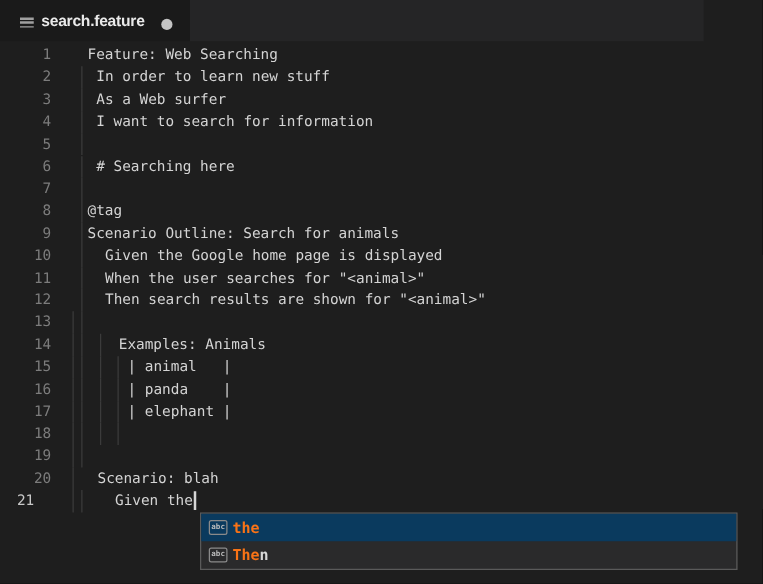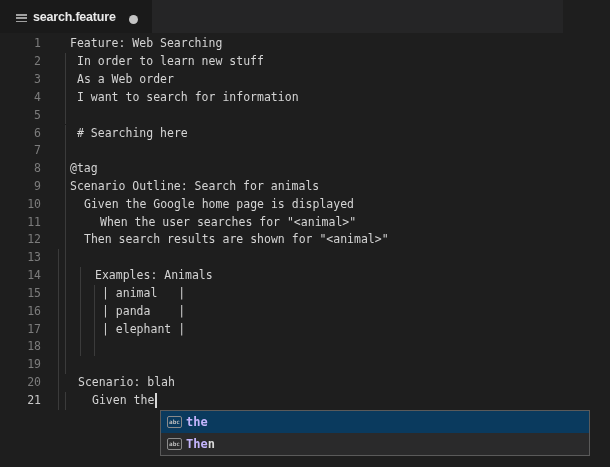--- a/index.html
+++ b/index.html
@@ -21,39 +21,39 @@
     position:absolute;left:33px;top:0;height:33px;line-height:34px;
     font-family:"Liberation Sans",sans-serif;font-size:12.5px;font-weight:700;
     letter-spacing:-0.2px;color:#eaeaea;white-space:nowrap;
   }
   #tab-dot{position:absolute;left:129px;top:15px;width:9px;height:9px;border-radius:50%;background:#c4c4c4;}
   
   #editor{position:absolute;left:0;top:33px;width:610px;height:434px;}
   .row{position:absolute;left:0;width:610px;height:17.82px;line-height:17.82px;}
   .ln{position:absolute;left:0;top:0;width:41px;text-align:right;
       font-size:11.5px;font-weight:400;color:#7c7c7c;}
-  .ln.active{color:#c8c8c8;}
+  .ln.active{color:#c8c8c8;text-align:center;}
   .guide{position:absolute;top:0;bottom:0;width:1px;background:#3b3b3b;}
   .code{position:absolute;top:0;font-size:11.5px;font-weight:400;color:#d4d4d4;white-space:pre;}
   #cursor{position:absolute;width:2px;height:15px;top:1.5px;background:#d7d7d7;}
   
   #suggest{
     position:absolute;left:160px;top:410px;width:428px;
     background:#2a2a2b;border:1px solid #5a5a5a;box-sizing:content-box;
   }
   .sg-row{height:22px;display:flex;align-items:center;}
   .sg-row.selected{background:#0a3a5e;}
   .sg-icon{
     flex:0 0 auto;width:13px;height:10px;margin:0 4px 0 6px;
     border:1px solid #8a8a8a;border-radius:2px;
     font-size:6px;line-height:9px;text-align:center;color:#bdbdbd;
     font-weight:700;letter-spacing:0;
   }
   .sg-label{font-size:12px;font-weight:700;white-space:pre;}
-  .sg-match{color:#c4b5fd;}
+  .sg-match{color:#f97316;}
   .sg-rest{color:#d8d8d8;}
 </style>
 </head>
 <body>
 
 <div id="screen">
 
   <div id="tabbar">
     <div id="active-tab">
       <span id="tab-menu-icon">
@@ -72,21 +72,21 @@
         <span class="code" style="left: 70px;">Feature: Web Searching</span>
       </div>
       <div class="row" style="top: 20.22px;">
         <span class="ln">2</span>
         <span class="guide" style="left: 64.5px;"></span>
         <span class="code" style="left: 77px;">In order to learn new stuff</span>
       </div>
       <div class="row" style="top: 38.04px;">
         <span class="ln">3</span>
         <span class="guide" style="left: 64.5px;"></span>
-        <span class="code" style="left: 77px;">As a Web order</span>
+        <span class="code" style="left: 77px;">As a Web surfer</span>
       </div>
       <div class="row" style="top: 55.86px;">
         <span class="ln">4</span>
         <span class="guide" style="left: 64.5px;"></span>
         <span class="code" style="left: 77px;">I want to search for information</span>
       </div>
       <div class="row" style="top: 73.68px;">
         <span class="ln">5</span>
         <span class="guide" style="left: 64.5px;"></span>
       </div>
@@ -110,21 +110,21 @@
         <span class="code" style="left: 70px;">Scenario Outline: Search for animals</span>
       </div>
       <div class="row" style="top: 162.78px;">
         <span class="ln">10</span>
         <span class="guide" style="left: 64.5px;"></span>
         <span class="code" style="left: 84px;">Given the Google home page is displayed</span>
       </div>
       <div class="row" style="top: 180.6px;">
         <span class="ln">11</span>
         <span class="guide" style="left: 64.5px;"></span>
-        <span class="code" style="left: 100px;">When the user searches for "&lt;animal&gt;"</span>
+        <span class="code" style="left: 84px;">When the user searches for "&lt;animal&gt;"</span>
       </div>
       <div class="row" style="top: 198.42px;">
         <span class="ln">12</span>
         <span class="guide" style="left: 64.5px;"></span>
         <span class="code" style="left: 84px;">Then search results are shown for "&lt;animal&gt;"</span>
       </div>
       <div class="row" style="top: 216.24px;">
         <span class="ln">13</span>
         <span class="guide" style="left: 57.5px;"></span>
         <span class="guide" style="left: 64.5px;"></span>

